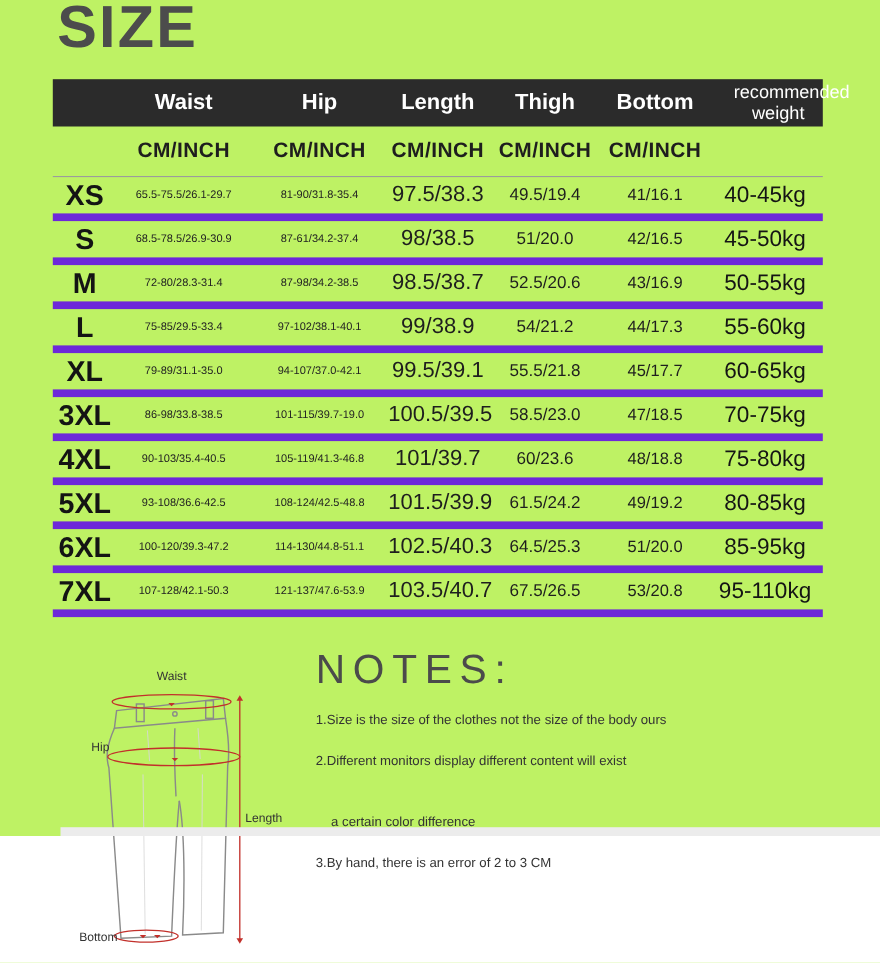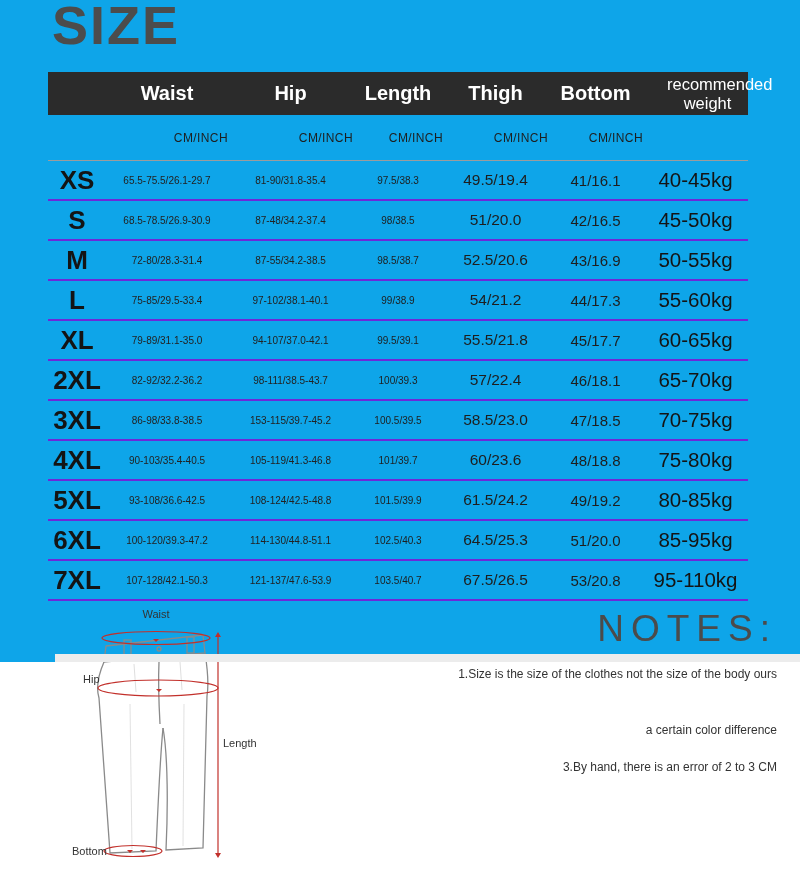--- a/index.html
+++ b/index.html
@@ -1,50 +1,50 @@
 <!DOCTYPE html>
 <html><head>
 <meta charset="utf-8">
 <style>
   * { margin:0; padding:0; box-sizing:border-box; }
   html,body { width:800px; height:875px; background:#ffffff;
               font-family:"Liberation Sans", sans-serif; color:#1e1e1e;
               position:relative; overflow:hidden; }
 
-  .page { position:absolute; inset:0; width:800px; height:662px; background:#0ea5e9; }
+  .page { position:absolute; inset:0; width:800px; height:760px; background:#bef264; }
 
   
   .size-title { position:absolute; left:52px; top:-4px; font-size:54px; font-weight:bold;
                 color:#4c4c4c; letter-spacing:2px; line-height:1.1; }
 
   
   .table-wrap { position:absolute; left:48px; top:72px; width:700px; }
   .grid-row { display:grid; grid-template-columns:58px 122px 125px 90px 105px 95px 105px;
               align-items:center; }
   .cell { text-align:center; white-space:nowrap; }
 
   .header-row { background:#2b2b2b; color:#ffffff; height:43px; }
   .header-row .cell { font-size:20px; font-weight:bold; }
   .header-row .h-weight { font-size:16.5px; line-height:1.1; white-space:normal; font-weight:normal;margin-left:24px; }
 
   .unit-row { height:46px; border-bottom:1px solid #9c9c9c; }
-  .unit-row .cell { font-size:12px; font-weight:normal; letter-spacing:0.4px;text-align:right; }
-
-  .data-row { height:40px; border-bottom:2px solid #6d28d9; }
+  .unit-row .cell { font-size:19px; font-weight:bold; letter-spacing:0.4px; }
+
+  .data-row { height:40px; border-bottom:7px solid #6d28d9; }
   .c-size   { font-size:26px; font-weight:600; color:#141414; }
   .c-waist, .c-hip { font-size:10px; color:#222; }
-  .c-length { font-size:10px; }
+  .c-length { font-size:20px; }
   .c-thigh  { font-size:15.5px; }
   .c-bottom { font-size:15px; }
   .c-weight { font-size:20.5px; color:#141414; }
 
   
   .diagram { position:absolute; left:68px; top:604px; width:210px; height:266px; }
 
-  .notes { position:absolute; left:287px; top:608px; width:490px;text-align:right; }
+  .notes { position:absolute; left:287px; top:588px; width:490px; }
   .notes-title { font-size:37px; color:#4b4b4b; letter-spacing:7px; font-weight:normal;
                  margin-bottom:10px; }
   .note-item { margin-bottom:9px; }
   .note-line { font-size:12px; line-height:28px; color:#333; }
   .note-line.cont { padding-left:14px;margin-top:28px; }
 
   .bottom-band { position:absolute; left:55px; right:0; bottom:0; height:8px; background:#ececec; }
 </style>
 </head>
 <body>
@@ -82,31 +82,31 @@
       <div class="cell c-hip">81-90/31.8-35.4</div>
       <div class="cell c-length">97.5/38.3</div>
       <div class="cell c-thigh">49.5/19.4</div>
       <div class="cell c-bottom">41/16.1</div>
       <div class="cell c-weight">40-45kg</div>
     </div>
 
     <div class="grid-row data-row">
       <div class="cell c-size">S</div>
       <div class="cell c-waist">68.5-78.5/26.9-30.9</div>
-      <div class="cell c-hip">87-48/34.2-37.4</div>
+      <div class="cell c-hip">87-61/34.2-37.4</div>
       <div class="cell c-length">98/38.5</div>
       <div class="cell c-thigh">51/20.0</div>
       <div class="cell c-bottom">42/16.5</div>
       <div class="cell c-weight">45-50kg</div>
     </div>
 
     <div class="grid-row data-row">
       <div class="cell c-size">M</div>
       <div class="cell c-waist">72-80/28.3-31.4</div>
-      <div class="cell c-hip">87-55/34.2-38.5</div>
+      <div class="cell c-hip">87-98/34.2-38.5</div>
       <div class="cell c-length">98.5/38.7</div>
       <div class="cell c-thigh">52.5/20.6</div>
       <div class="cell c-bottom">43/16.9</div>
       <div class="cell c-weight">50-55kg</div>
     </div>
 
     <div class="grid-row data-row">
       <div class="cell c-size">L</div>
       <div class="cell c-waist">75-85/29.5-33.4</div>
       <div class="cell c-hip">97-102/38.1-40.1</div>
@@ -119,34 +119,25 @@
     <div class="grid-row data-row">
       <div class="cell c-size">XL</div>
       <div class="cell c-waist">79-89/31.1-35.0</div>
       <div class="cell c-hip">94-107/37.0-42.1</div>
       <div class="cell c-length">99.5/39.1</div>
       <div class="cell c-thigh">55.5/21.8</div>
       <div class="cell c-bottom">45/17.7</div>
       <div class="cell c-weight">60-65kg</div>
     </div>
 
-    <div class="grid-row data-row">
-      <div class="cell c-size">2XL</div>
-      <div class="cell c-waist">82-92/32.2-36.2</div>
-      <div class="cell c-hip">98-111/38.5-43.7</div>
-      <div class="cell c-length">100/39.3</div>
-      <div class="cell c-thigh">57/22.4</div>
-      <div class="cell c-bottom">46/18.1</div>
-      <div class="cell c-weight">65-70kg</div>
-    </div>
 
     <div class="grid-row data-row">
       <div class="cell c-size">3XL</div>
       <div class="cell c-waist">86-98/33.8-38.5</div>
-      <div class="cell c-hip">153-115/39.7-45.2</div>
+      <div class="cell c-hip">101-115/39.7-19.0</div>
       <div class="cell c-length">100.5/39.5</div>
       <div class="cell c-thigh">58.5/23.0</div>
       <div class="cell c-bottom">47/18.5</div>
       <div class="cell c-weight">70-75kg</div>
     </div>
 
     <div class="grid-row data-row">
       <div class="cell c-size">4XL</div>
       <div class="cell c-waist">90-103/35.4-40.5</div>
       <div class="cell c-hip">105-119/41.3-46.8</div>
@@ -231,20 +222,21 @@
     </g>
   </svg>
 
   <div class="notes">
     <div class="notes-title">NOTES:</div>
     <div id="notes-container">
         <div class="note-item">
           <div class="note-line">1.Size is the size of the clothes not the size of the body ours</div>
         </div>
         <div class="note-item">
+          <div class="note-line">2.Different monitors display different content will exist</div>
           <div class="note-line cont">a certain color difference</div>
         </div>
         <div class="note-item">
           <div class="note-line">3.By hand, there is an error of 2 to 3 CM</div>
         </div>
       </div>
   </div>
 
   <div class="bottom-band"></div>
 </div>

